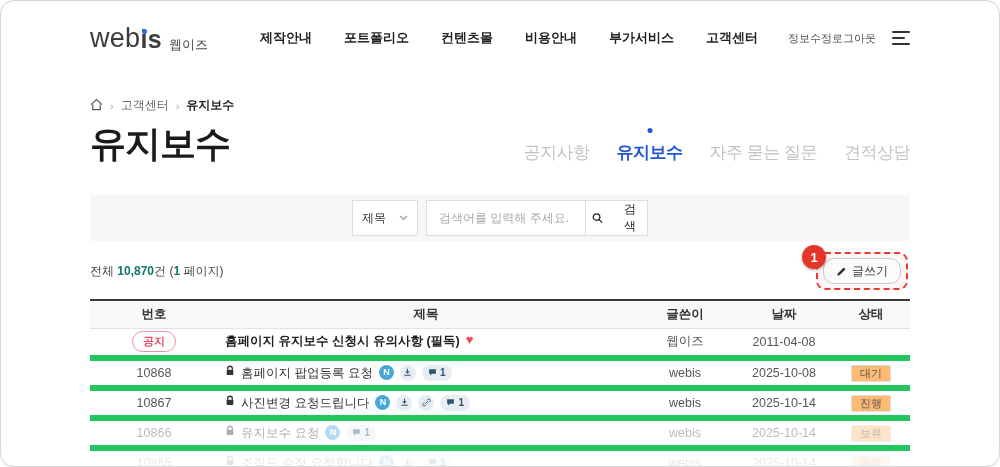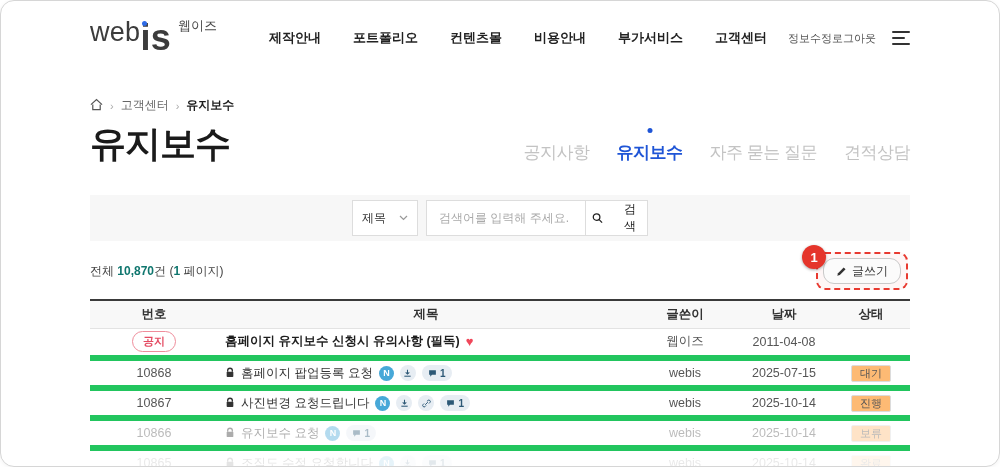--- a/index.html
+++ b/index.html
@@ -7,23 +7,23 @@
   body { font-family:"Liberation Sans","DejaVu Sans",sans-serif; width:1000px; height:467px; overflow:hidden; }
 
   .frame {
     width:1000px; height:467px; border:1px solid #d6d6d6; border-radius:14px;
     background:#fff; overflow:hidden; box-shadow:0 1px 4px rgba(0,0,0,.05);
   }
   .container { width:820px; margin:0 auto; }
 
   
   .site-header { display:flex; align-items:center; height:74px; }
-  .logo { display:flex; align-items:flex-start; cursor:pointer; }
+  .logo { display:flex; align-items:flex-end; cursor:pointer; }
   .logo-web { font-size:27px; font-weight:400; color:#3c3c3c; letter-spacing:.3px; }
-  .logo-is  { font-size:36px; font-weight:700; color:#3c3c3c; position:relative; letter-spacing:.3px; }
+  .logo-is  { font-size:25px; font-weight:700; color:#3c3c3c; position:relative; letter-spacing:.3px; }
   .logo-is::before { content:""; position:absolute; left:2px; top:4px; width:5px; height:5px; border-radius:50%; background:#2e6be6; }
   .logo-kr  { font-size:13px; color:#4a4a4a; margin-left:7px; }
 
   .main-nav { display:flex; gap:32px; margin-left:52px; }
   .main-nav a { font-size:13px; font-weight:700; color:#222; text-decoration:none; cursor:pointer; }
 
   .utility { margin-left:auto; display:flex; align-items:center; }
   .utility a { font-size:11px; color:#555; text-decoration:none; cursor:pointer; }
   .hamburger { margin-left:16px; width:18px; display:flex; flex-direction:column; gap:4px; cursor:pointer; }
   .hamburger span { height:2px; background:#333; border-radius:1px; }
@@ -57,21 +57,21 @@
   .write-wrap { position:relative; margin-right:2px; }
   .annotation-box { border:2px dashed #e8392f; border-radius:9px; padding:4px 5px; background:rgba(252,234,234,.45); }
   .write-btn { height:26px; padding:0 12px; background:#fbfbfb; border:1px solid #c9c9c9; border-radius:11px; font-size:12px; color:#333; display:flex; align-items:center; gap:5px; cursor:pointer; font-family:inherit; }
   .annot-badge { position:absolute; left:-14px; top:-7px; width:24px; height:24px; border-radius:50%; background:#e5352b; color:#fff; font-size:13px; font-weight:700; display:flex; align-items:center; justify-content:center; box-shadow:0 1px 3px rgba(0,0,0,.35); }
 
   
   table.board { width:100%; border-collapse:collapse; border-top:2px solid #3a3a3a; }
   table.board th { background:#f8f8f8; height:28px; font-size:12.5px; font-weight:700; color:#333; border-bottom:1px solid #e3e3e3; }
   table.board td { height:30px; border-bottom:6px solid #22c55e; font-size:12.5px; color:#555; text-align:center; }
   td.c-title { text-align:left; }
-  .title-cell { display:flex; align-items:center; gap:6px; padding-left:6px; }
+  .title-cell { display:flex; align-items:flex-start; gap:6px; padding-left:6px; }
   .row-title { color:#333; cursor:pointer; }
   tr.notice .row-title { font-weight:700; color:#1e1e1e; }
   .c-no { color:#888; }
   .c-writer { color:#666; }
   .c-date { color:#8a8a8a; }
   .badge-notice { display:inline-block; padding:2px 10px; border:1px solid #ef8d9b; color:#e44b62; border-radius:11px; font-size:11px; font-weight:700; background:#fff; }
   .heart { color:#f0475a; font-size:13px; line-height:1; }
   .b-new { width:15px; height:15px; border-radius:50%; background:#47a8d8; color:#fff; font-size:9px; font-weight:700; display:inline-flex; align-items:center; justify-content:center; }
   .b-ico { width:16px; height:16px; border-radius:50%; background:#e7edf3; display:inline-flex; align-items:center; justify-content:center; }
   .b-cmt { height:16px; border-radius:9px; background:#e7edf3; display:inline-flex; align-items:center; gap:3px; padding:0 6px; color:#2c5876; font-size:10px; font-weight:700; }
@@ -218,21 +218,21 @@
                 </span>
                 <span class="b-cmt">
                   <svg width="9" height="9" viewBox="0 0 12 12">
                     <path d="M1.5 1.8h9v6h-5.2L3 10.2V7.8H1.5z" fill="#2c5876"></path>
                   </svg>
                   <span>1</span>
                 </span>
               </div>
             </td>
             <td class="c-writer">webis</td>
-            <td class="c-date">2025-07-15</td>
+            <td class="c-date">2025-10-08</td>
             <td><span class="status-box">대기</span></td>
           </tr>
           <tr style="opacity: 1; margin-top: 24px;">
             <td class="c-no">10867</td>
             <td class="c-title">
               <div class="title-cell">
                 <span class="lock-ico">
                   <svg width="10" height="12" viewBox="0 0 12 13">
                     <path d="M3.2 5V3.6a2.8 2.8 0 0 1 5.6 0V5" fill="none" stroke="#333" stroke-width="1.6"></path>
                     <rect x="2" y="5" width="8" height="6.4" rx="1" fill="#333"></rect>

